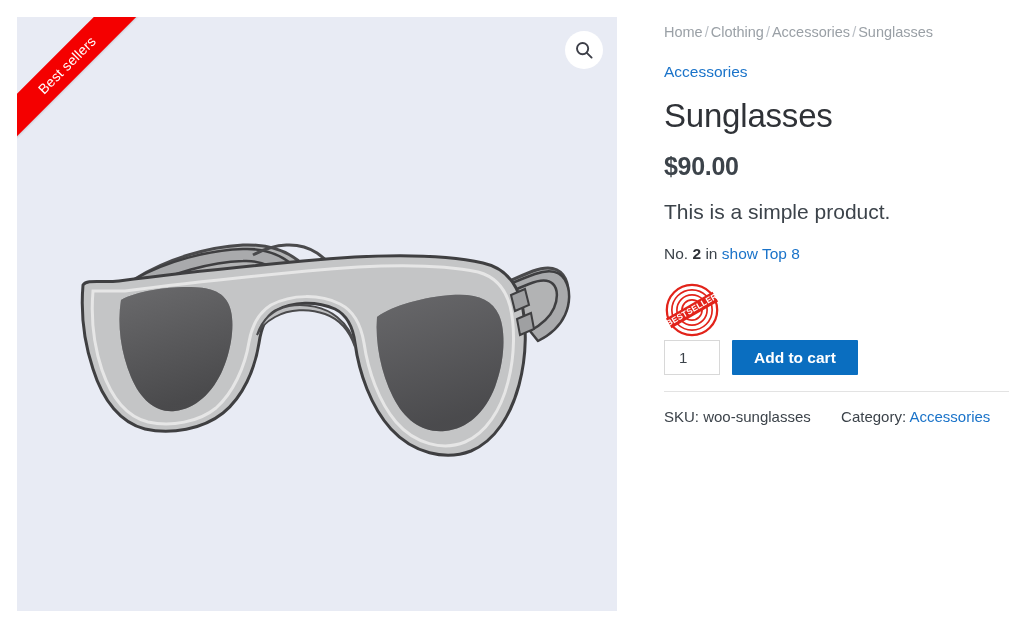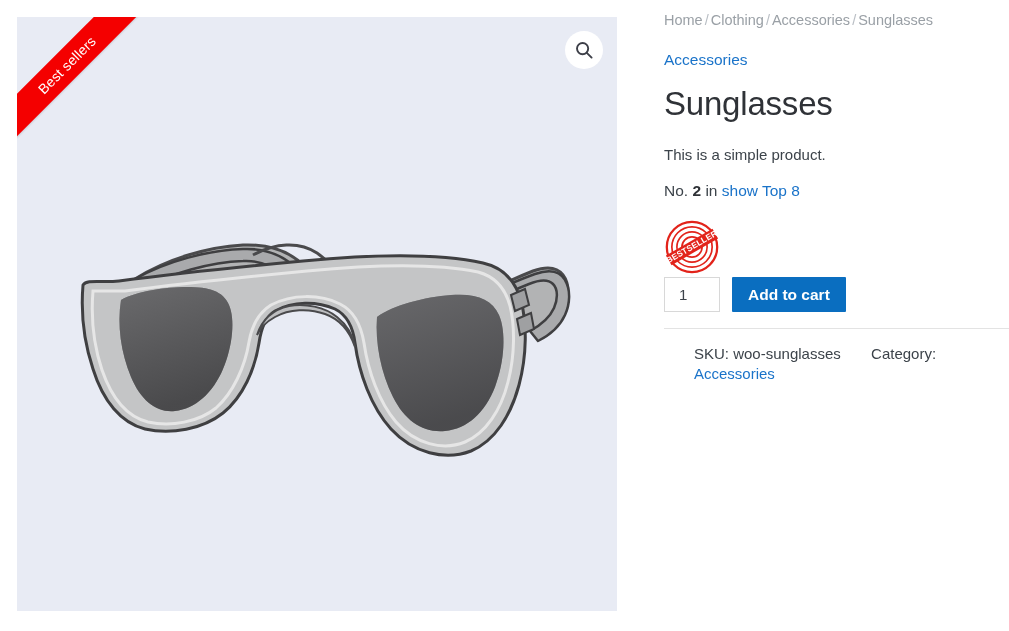--- a/index.html
+++ b/index.html
@@ -84,21 +84,21 @@
     left: 0;
     top: 0;
     width: 600px;
     height: 594px;
   }
 
   
   .summary {
     position: absolute;
     left: 664px;
-    top: 10px;
+    top: 22px;
     width: 345px;
   }
 
   .breadcrumb {
     font-size: 14.5px;
     color: #9aa0a6;
     line-height: 20px;
     margin: 0 0 0 0;
     white-space: nowrap;
   }
@@ -126,21 +126,21 @@
   .price {
     margin-top: 16px;
     font-size: 25px;
     font-weight: 700;
     color: #3c434a;
     letter-spacing: -0.3px;
   }
 
   .short-desc {
     margin-top: 20px;
-    font-size: 15px;
+    font-size: 21px;
     line-height: 22px;
     color: #3c434a;
   }
 
   .rank-line {
     margin-top: 13px;
     font-size: 15.5px;
     line-height: 20px;
     color: #3c434a;
   }
@@ -177,37 +177,36 @@
     outline: none;
   }
   .add-cart {
     height: 35px;
     border: 0;
     background: #0a6ec0;
     color: #ffffff;
     font-family: "Liberation Sans", sans-serif;
     font-size: 15.5px;
     font-weight: 700;
-    padding: 0 16px;
+    padding: 0 22px;
     cursor: pointer;
     border-radius: 1px;
   }
 
   .divider {
     margin-top: 16px;
     border-top: 1px solid #e3e3e3;
     width: 345px;
   }
 
   .meta {
     margin-top: 15px;
     font-size: 15px;
     line-height: 20px;
     color: #3c434a;
-    margin-left: 30px;
   }
   .meta .label { color: #3c434a; }
   .meta .sku-val { color: #3c434a; }
   .meta .gap { display: inline-block; width: 22px; }
   .meta a { color: #1a73c9; text-decoration: none; cursor: pointer; }
 </style>
 </head>
 <body>
 
 <div class="page">
@@ -281,20 +280,21 @@
   <div class="summary">
 
     <nav class="breadcrumb">
       <span>Home</span><span class="sep">/</span><span>Clothing</span><span class="sep">/</span><span>Accessories</span><span class="sep">/</span><span>Sunglasses</span>
     </nav>
 
     <a class="cat-link">Accessories</a>
 
     <h1 class="product-title">Sunglasses</h1>
 
+    <div class="price">$90.00</div>
 
     <p class="short-desc">This is a simple product.</p>
 
     <div class="rank-line">
       <span>No.</span>
       <b>2</b>
       <span>in</span>
       <a>show Top 8</a>
     </div>
 

